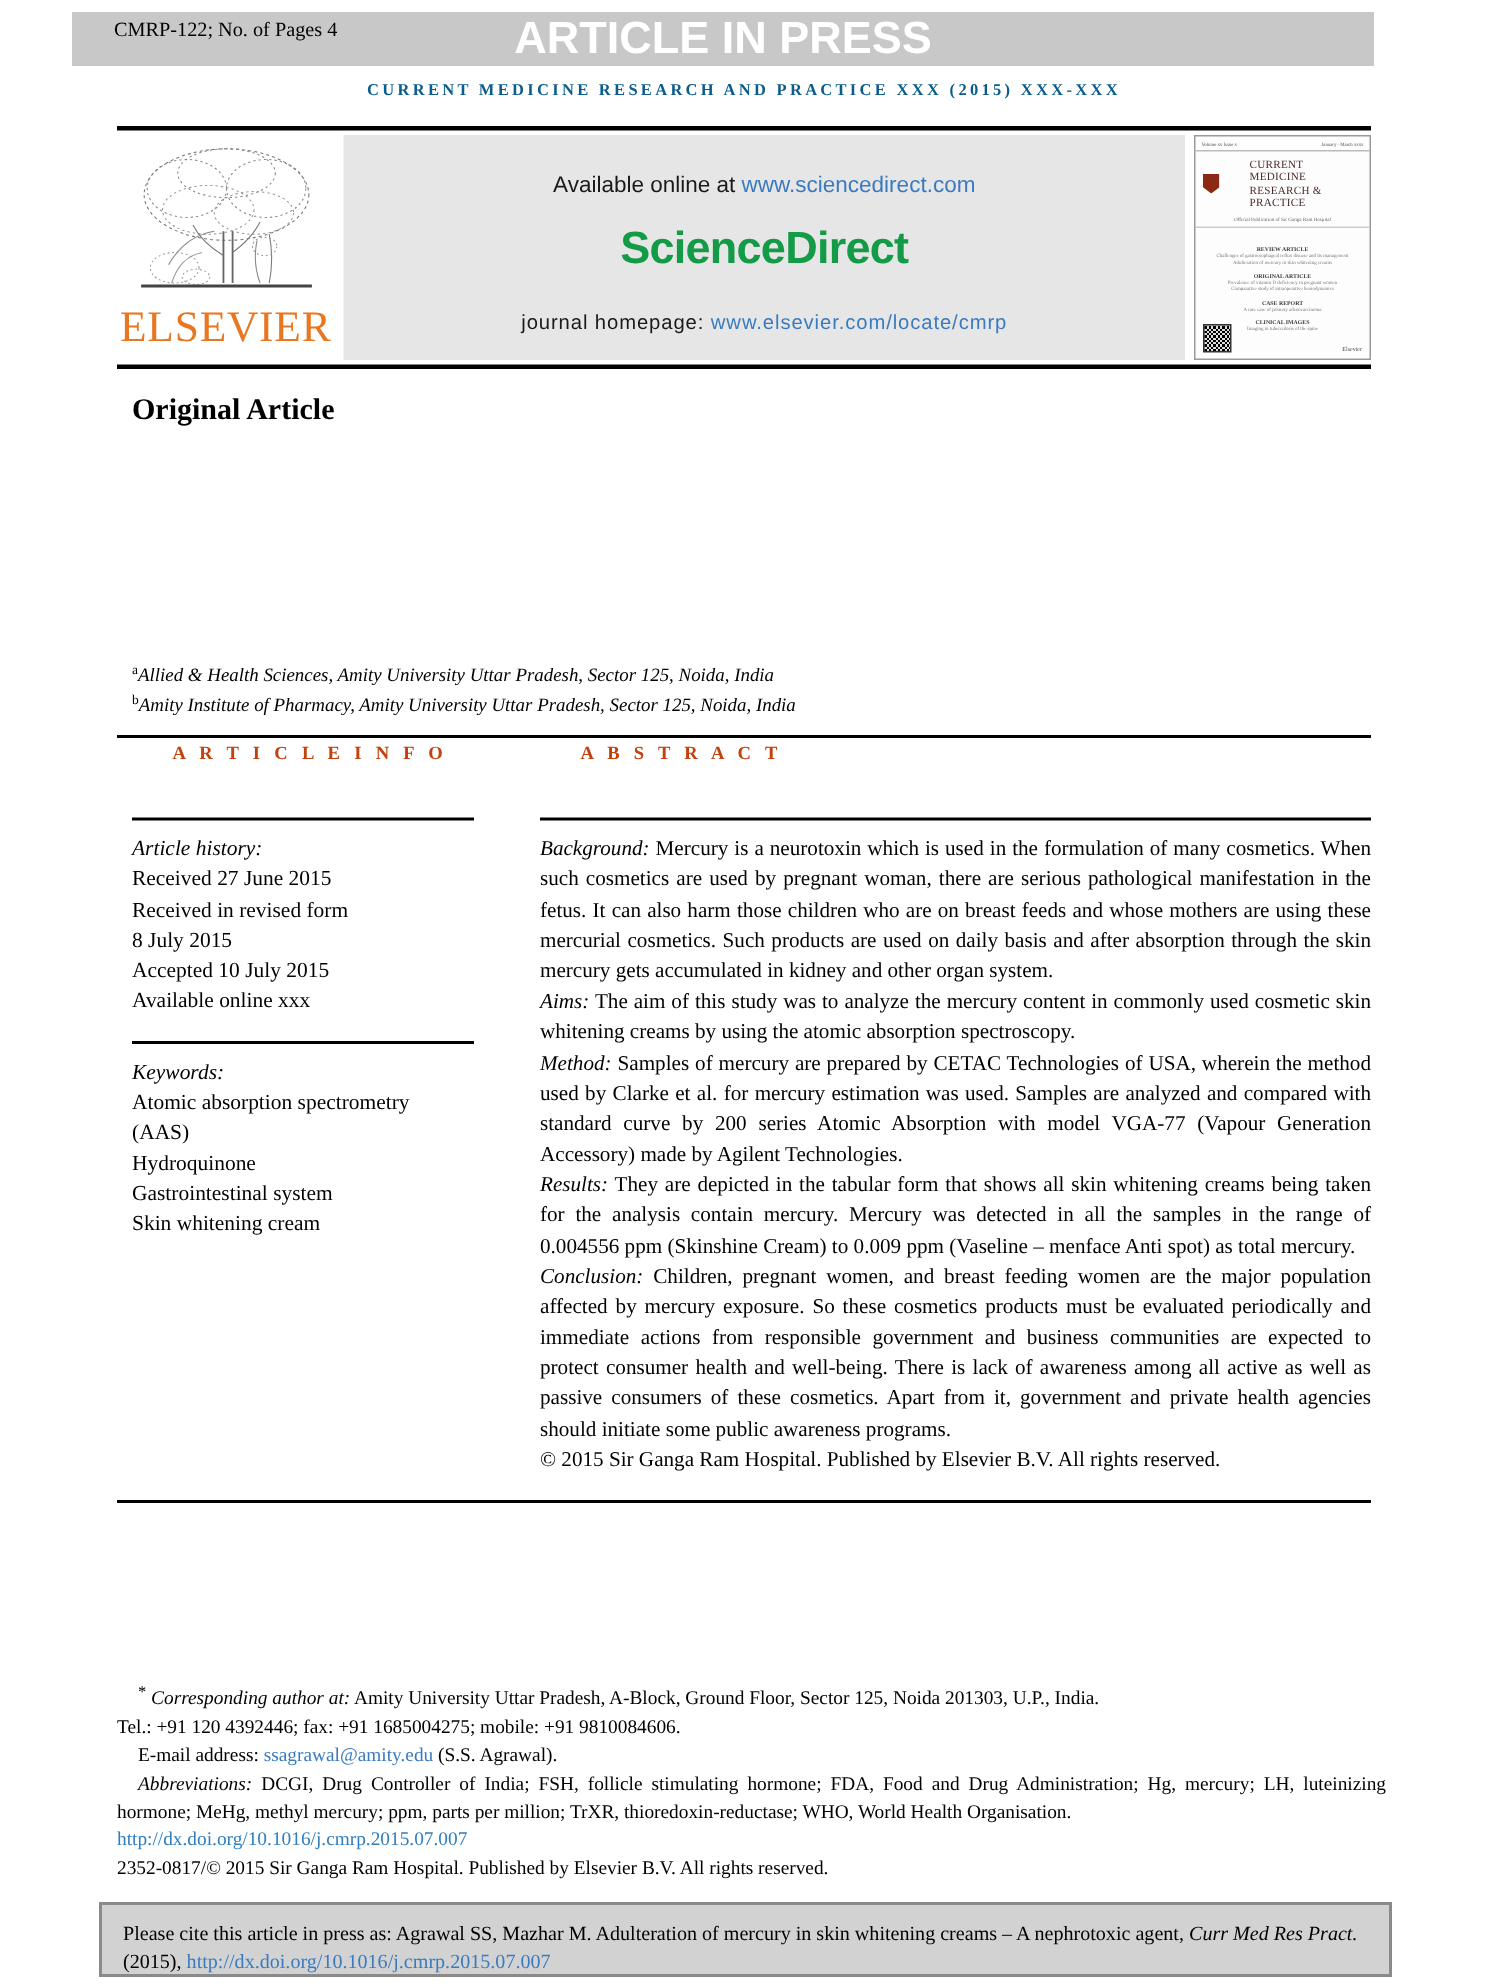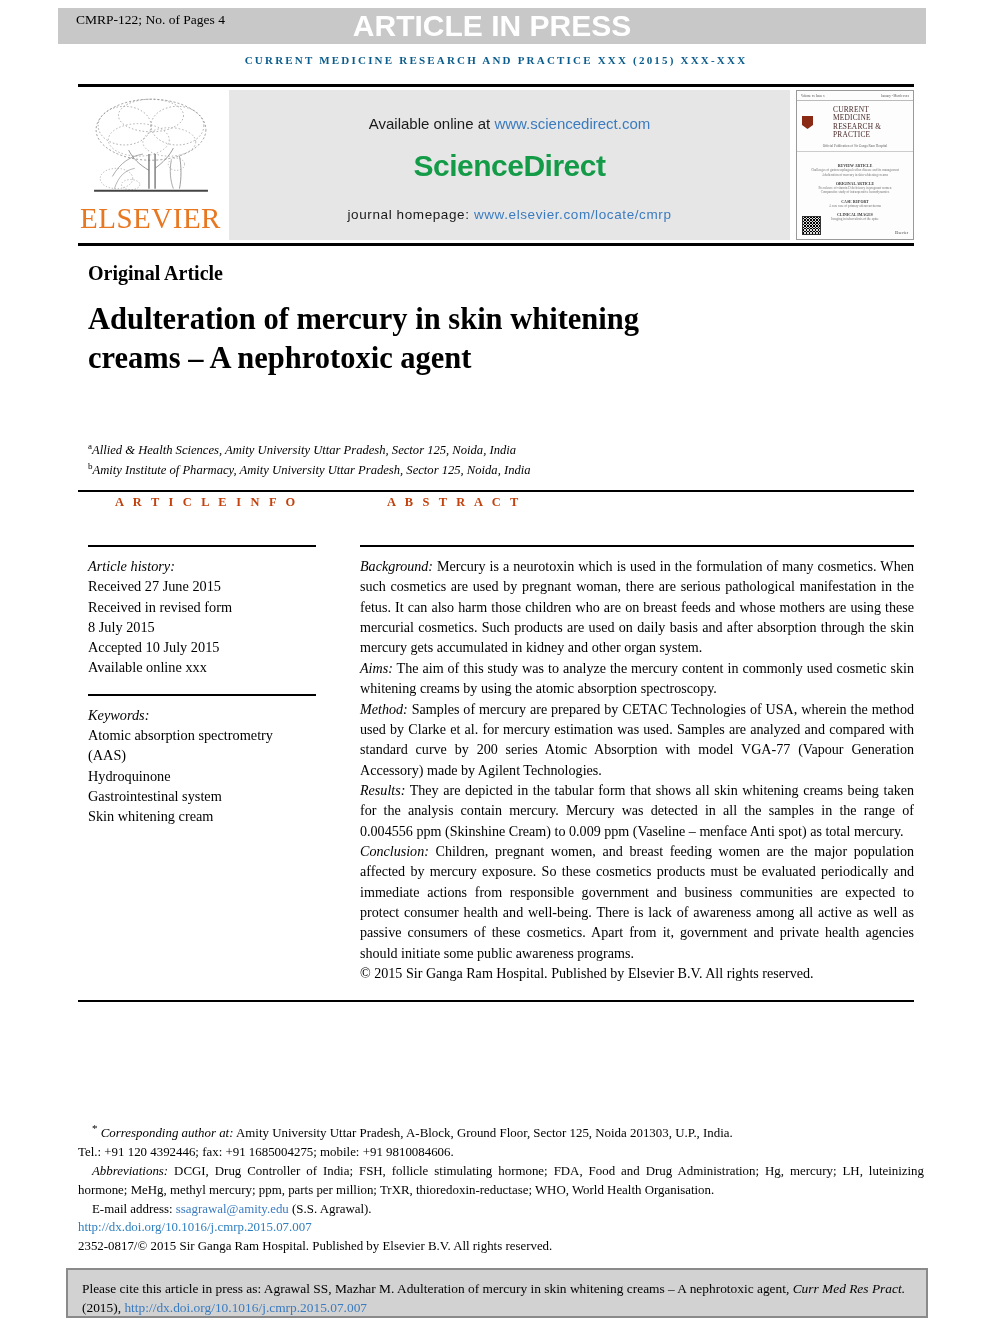--- a/index.html
+++ b/index.html
@@ -20,21 +20,21 @@
   .page {
     position: relative;
     width: 992px;
     height: 1323px;
     box-sizing: border-box;
   }
 
   
   .aip-band {
     position: absolute;
-    left: 58px;
+    left: 48px;
     top: 8px;
     width: 868px;
     height: 36px;
     background: #c8c8c8;
   }
   .aip-text {
     position: absolute;
     left: 0;
     top: 0;
     width: 868px;
@@ -473,24 +473,20 @@
           <div class="cover-qr"></div>
           <div class="cover-pub">Elsevier</div>
         </div>
       </div>
 
     </div>
   </div>
 
   <div class="article-type">Original Article</div>
 
-  <div class="title">
-    <span>Adulteration of mercury in skin whitening</span><br>
-    <span>creams – A nephrotoxic agent</span>
-  </div>
 
 
   <div class="affil a1">
     <sup>a</sup><span>Allied &amp; Health Sciences, Amity University Uttar Pradesh, Sector 125, Noida, India</span>
   </div>
   <div class="affil a2">
     <sup>b</sup><span>Amity Institute of Pharmacy, Amity University Uttar Pradesh, Sector 125, Noida, India</span>
   </div>
 
   <div class="rule r-top-info"></div>
@@ -524,22 +520,22 @@
     <p><span class="lead">Results:</span><span> They are depicted in the tabular form that shows all skin whitening creams being taken for the analysis contain mercury. Mercury was detected in all the samples in the range of 0.004556 ppm (Skinshine Cream) to 0.009 ppm (Vaseline – menface Anti spot) as total mercury.</span></p>
     <p><span class="lead">Conclusion:</span><span> Children, pregnant women, and breast feeding women are the major population affected by mercury exposure. So these cosmetics products must be evaluated periodically and immediate actions from responsible government and business communities are expected to protect consumer health and well-being. There is lack of awareness among all active as well as passive consumers of these cosmetics. Apart from it, government and private health agencies should initiate some public awareness programs.</span></p>
     <p class="copyright-line">© 2015 Sir Ganga Ram Hospital. Published by Elsevier B.V. All rights reserved.</p>
   </div>
 
   <div class="rule r-abs-bottom"></div>
 
   <div class="footnotes">
     <p class="indent"><sup class="star">*</sup> <span class="ital">Corresponding author at:</span><span> Amity University Uttar Pradesh, A-Block, Ground Floor, Sector 125, Noida 201303, U.P., India.</span></p>
     <p>Tel.: +91 120 4392446; fax: +91 1685004275; mobile: +91 9810084606.</p>
+    <p class="indent"><span>E-mail address: </span><span class="link">ssagrawal@amity.edu</span><span> (S.S. Agrawal).</span></p>
     <p class="indent"><span class="ital">Abbreviations:</span><span> DCGI, Drug Controller of India; FSH, follicle stimulating hormone; FDA, Food and Drug Administration; Hg, mercury; LH, luteinizing hormone; MeHg, methyl mercury; ppm, parts per million; TrXR, thioredoxin-reductase; WHO, World Health Organisation.</span></p>
-    <p class="indent"><span>E-mail address: </span><span class="link">ssagrawal@amity.edu</span><span> (S.S. Agrawal).</span></p>
     <p class="doi-line">http://dx.doi.org/10.1016/j.cmrp.2015.07.007</p>
     <p>2352-0817/© 2015 Sir Ganga Ram Hospital. Published by Elsevier B.V. All rights reserved.</p>
   </div>
 
   <div class="cite-box">
     <span>Please cite this article in press as: Agrawal  SS, Mazhar  M. Adulteration of mercury in skin whitening creams – A nephrotoxic agent, </span><span class="ital">Curr Med Res Pract.</span><span> (2015), </span><span class="link">http://dx.doi.org/10.1016/j.cmrp.2015.07.007</span>
   </div>
 
 </div>
 

